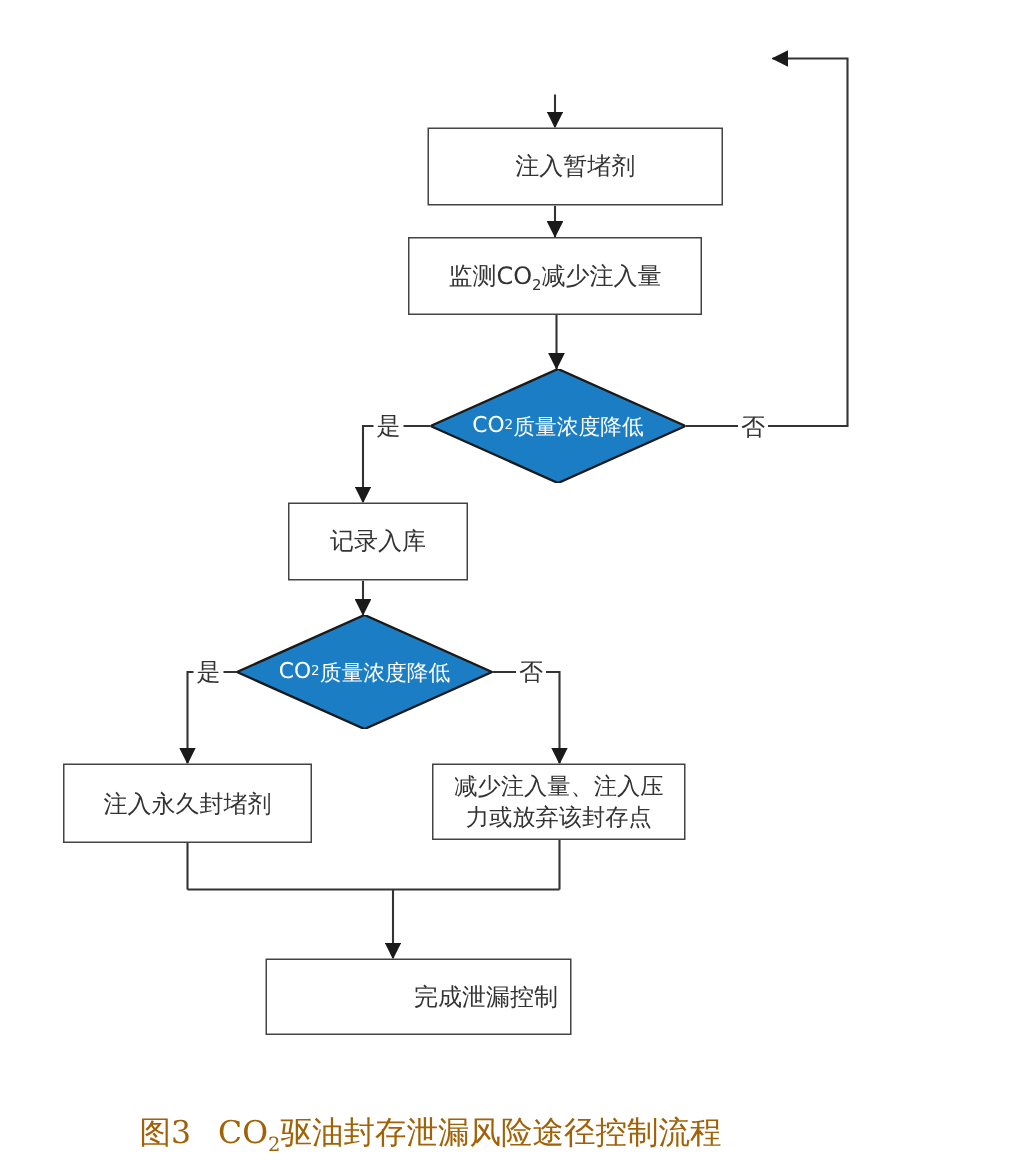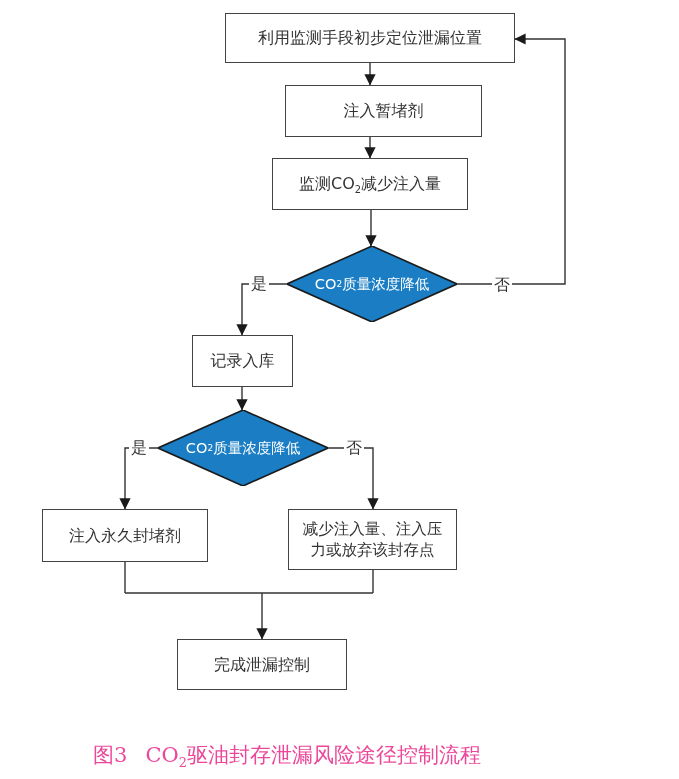--- a/index.html
+++ b/index.html
@@ -24,31 +24,31 @@
     color:#ffffff;font-size:14.5px;white-space:nowrap;
   }
   .edge-label{
     position:absolute;transform:translate(-50%,-50%);
     background:#ffffff;padding:0 2px;font-size:16px;color:#333;line-height:1.1;
   }
   
   #box-locate {left:225px;top:13px; width:290px;height:50px;}
   #box-temp   {left:285px;top:85px; width:197px;height:52px;}
   #box-monitor{left:272px;top:158px;width:196px;height:52px;}
-  #box-record {left:192px;top:335px;width:101px;height:52px;}
+  #box-record {left:192px;top:335px;width:120px;height:52px;}
   #box-perm   {left:42px; top:509px;width:166px;height:53px;}
-  #box-reduce {left:288px;top:509px;width:169px;height:61px;font-size:15.5px;}
+  #box-reduce {left:288px;top:509px;width:169px;height:51px;font-size:15.5px;}
   #box-reduce .inner{padding:2px 7px;}
-  #box-done   {left:177px;top:639px;width:170px;height:51px;}
+  #box-done   {left:177px;top:639px;width:204px;height:51px;justify-content:flex-end;}
   #diamond-1{left:287px;top:246px;width:170px;height:76px;}
   #diamond-2{left:158px;top:410px;width:170px;height:76px;}
   .caption{
     position:absolute;left:93px;top:741px;width:500px;
     font-family:"DejaVu Serif","Liberation Serif",serif;
-    font-size:21px;color:#ec4899;white-space:nowrap;
+    font-size:21px;color:#a16207;white-space:nowrap;
   }
   .caption .fig-no{margin-right:18px;}
 </style>
 </head>
 <body>
 
 <div class="canvas">
 
   <svg class="connectors" viewBox="0 0 679 779" xmlns="http://www.w3.org/2000/svg">
     <defs>
@@ -65,23 +65,20 @@
       <line x1="242" y1="387" x2="242" y2="410" marker-end="url(#arrow)"></line>
       <polyline points="158,448 125,448 125,509" marker-end="url(#arrow)"></polyline>
       <polyline points="328,448 373,448 373,509" marker-end="url(#arrow)"></polyline>
       <line x1="125" y1="562" x2="125" y2="593"></line>
       <line x1="373" y1="560" x2="373" y2="593"></line>
       <line x1="125" y1="593" x2="373" y2="593"></line>
       <line x1="262" y1="593" x2="262" y2="639" marker-end="url(#arrow)"></line>
     </g>
   </svg>
 
-  <div class="node" id="box-locate">
-    <div class="inner">利用监测手段初步定位泄漏位置</div>
-  </div>
 
   <div class="node" id="box-temp">
     <div class="inner">注入暂堵剂</div>
   </div>
 
   <div class="node" id="box-monitor">
     <div class="inner"><span>监测CO</span><sub>2</sub><span>减少注入量</span></div>
   </div>
 
   <div class="diamond" id="diamond-1">

